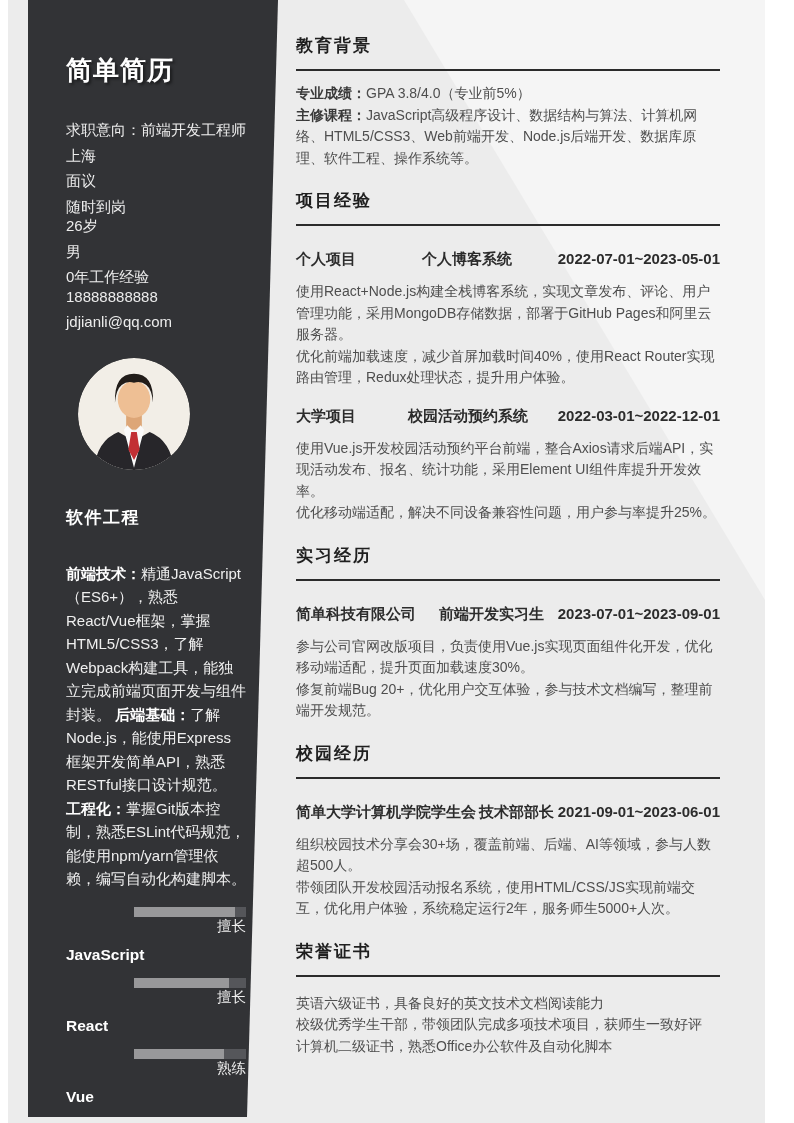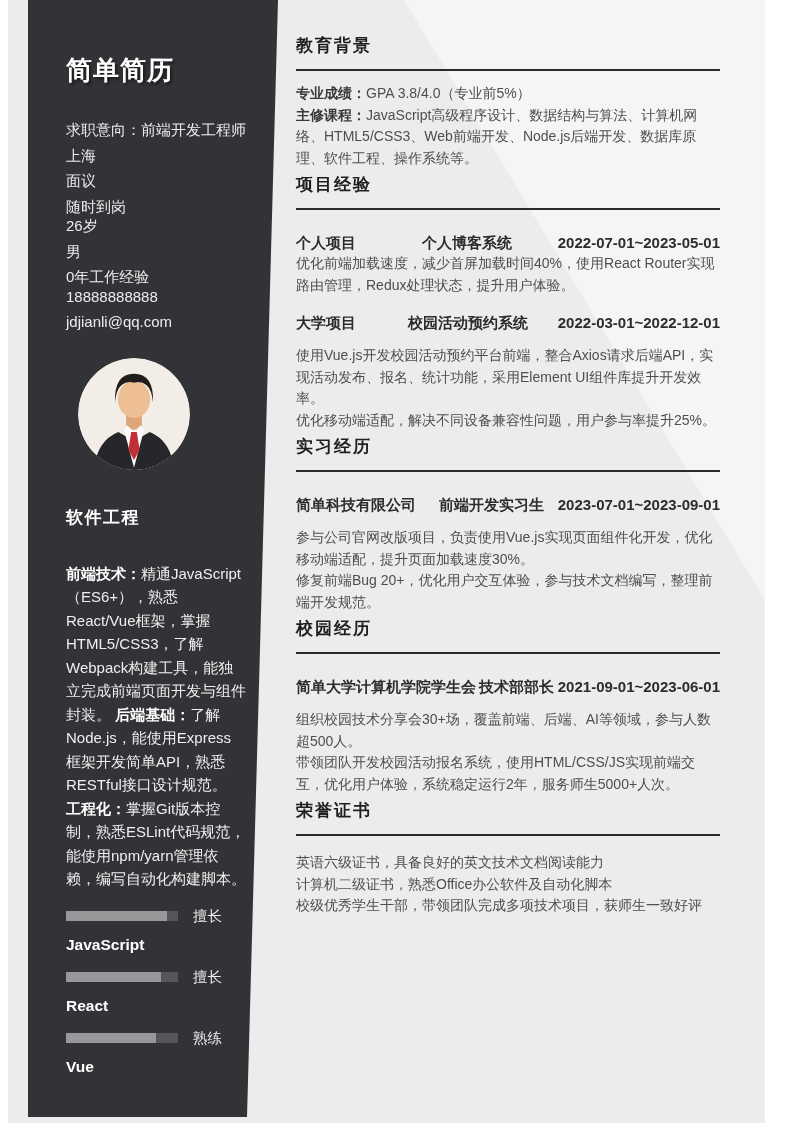--- a/index.html
+++ b/index.html
@@ -20,30 +20,30 @@
   .info-item { margin-top:6px; line-height:19.5px; }
   .info-item.no-gap { margin-top:0; }
   .avatar-wrap { margin:26px 0 0 12px; width:112px; height:112px; border-radius:50%;
     overflow:hidden; }
   .side-heading { margin-top:36px; font-size:17px; font-weight:bold; color:#ffffff;
     letter-spacing:1.5px; }
   .skills-text { margin-top:33px; font-size:15px; line-height:23.5px; color:#efefef; }
   .skills-text b { color:#ffffff; }
   .skill-bars { margin-top:16px; }
   .skill { margin-top:14px; }
-  .bar-row { display:flex; align-items:center; }
+  .bar-row { display:flex; align-items:flex-end;flex-direction:column; }
   .bar { width:112px; height:10px; background:#55565a; position:relative; }
   .fill { position:absolute; left:0; top:0; bottom:0; background:#98989a; display:block; }
   .lvl { margin-left:15px; font-size:14.5px; color:#ededed; }
   .skill-name { margin-top:9px; font-weight:bold; font-size:15.5px; color:#ffffff;
     line-height:19px; }
   
   .main { position:absolute; left:288px; top:0; width:424px; padding-top:34px;
     color:#4e4e4e; }
-  .sec { margin-top:4px; }
+  .sec { margin-top:20px; }
   .sec-head { font-size:17px; font-weight:bold; color:#1f1f1f; letter-spacing:2px; }
   .rule { height:2px; background:#2b2b2b; margin-top:12px; }
   .entry-row { position:relative; height:19px; margin-top:24px; font-weight:bold;
     font-size:15px; color:#2c2c2c; }
   .entry-row .c1 { position:absolute; left:0; white-space:nowrap; }
   .entry-row .cm { position:absolute; white-space:nowrap; }
   .entry-row .cdate { position:absolute; right:0; white-space:nowrap; }
   .para { margin-top:12px; font-size:14px; line-height:21.5px; }
   .para.cont { margin-top:0; }
   .para b { color:#3a3a3a; }
@@ -140,20 +140,21 @@
     </section>
 
     <section class="sec">
       <h3 class="sec-head">项目经验</h3>
       <div class="rule"></div>
       <div class="entry-row">
         <span class="c1">个人项目</span>
         <span class="cm" style="left:126px">个人博客系统</span>
         <span class="cdate">2022-07-01~2023-05-01</span>
       </div>
+      <p class="para">使用React+Node.js构建全栈博客系统，实现文章发布、评论、用户管理功能，采用MongoDB存储数据，部署于GitHub Pages和阿里云服务器。</p>
       <p class="para cont">优化前端加载速度，减少首屏加载时间40%，使用React Router实现路由管理，Redux处理状态，提升用户体验。</p>
       <div class="entry-row" style="margin-top:18px">
         <span class="c1">大学项目</span>
         <span class="cm" style="left:112px">校园活动预约系统</span>
         <span class="cdate">2022-03-01~2022-12-01</span>
       </div>
       <p class="para">使用Vue.js开发校园活动预约平台前端，整合Axios请求后端API，实现活动发布、报名、统计功能，采用Element UI组件库提升开发效率。</p>
       <p class="para cont">优化移动端适配，解决不同设备兼容性问题，用户参与率提升25%。</p>
     </section>
 
@@ -178,19 +179,19 @@
         <span class="cdate">2021-09-01~2023-06-01</span>
       </div>
       <p class="para">组织校园技术分享会30+场，覆盖前端、后端、AI等领域，参与人数超500人。</p>
       <p class="para cont">带领团队开发校园活动报名系统，使用HTML/CSS/JS实现前端交互，优化用户体验，系统稳定运行2年，服务师生5000+人次。</p>
     </section>
 
     <section class="sec">
       <h3 class="sec-head">荣誉证书</h3>
       <div class="rule"></div>
       <p class="para" style="margin-top:16px">英语六级证书，具备良好的英文技术文档阅读能力</p>
+      <p class="para cont">校级优秀学生干部，带领团队完成多项技术项目，获师生一致好评</p>
       <p class="para cont">计算机二级证书，熟悉Office办公软件及自动化脚本</p>
-      <p class="para cont">校级优秀学生干部，带领团队完成多项技术项目，获师生一致好评</p>
 
     </section>
 
   </main>
 </div>
 
 </body></html>

